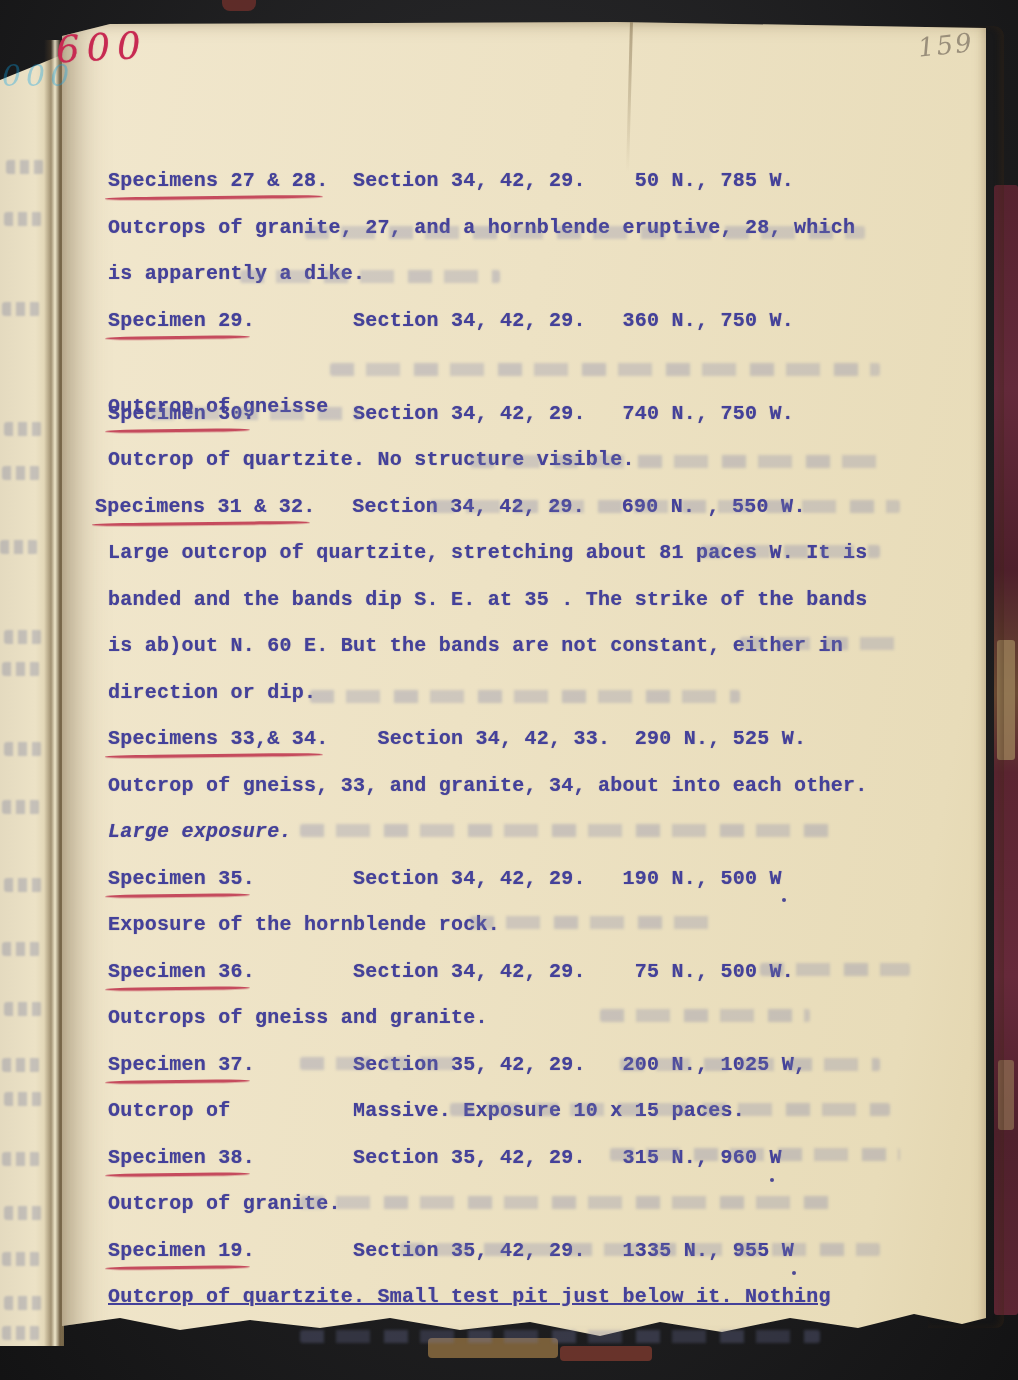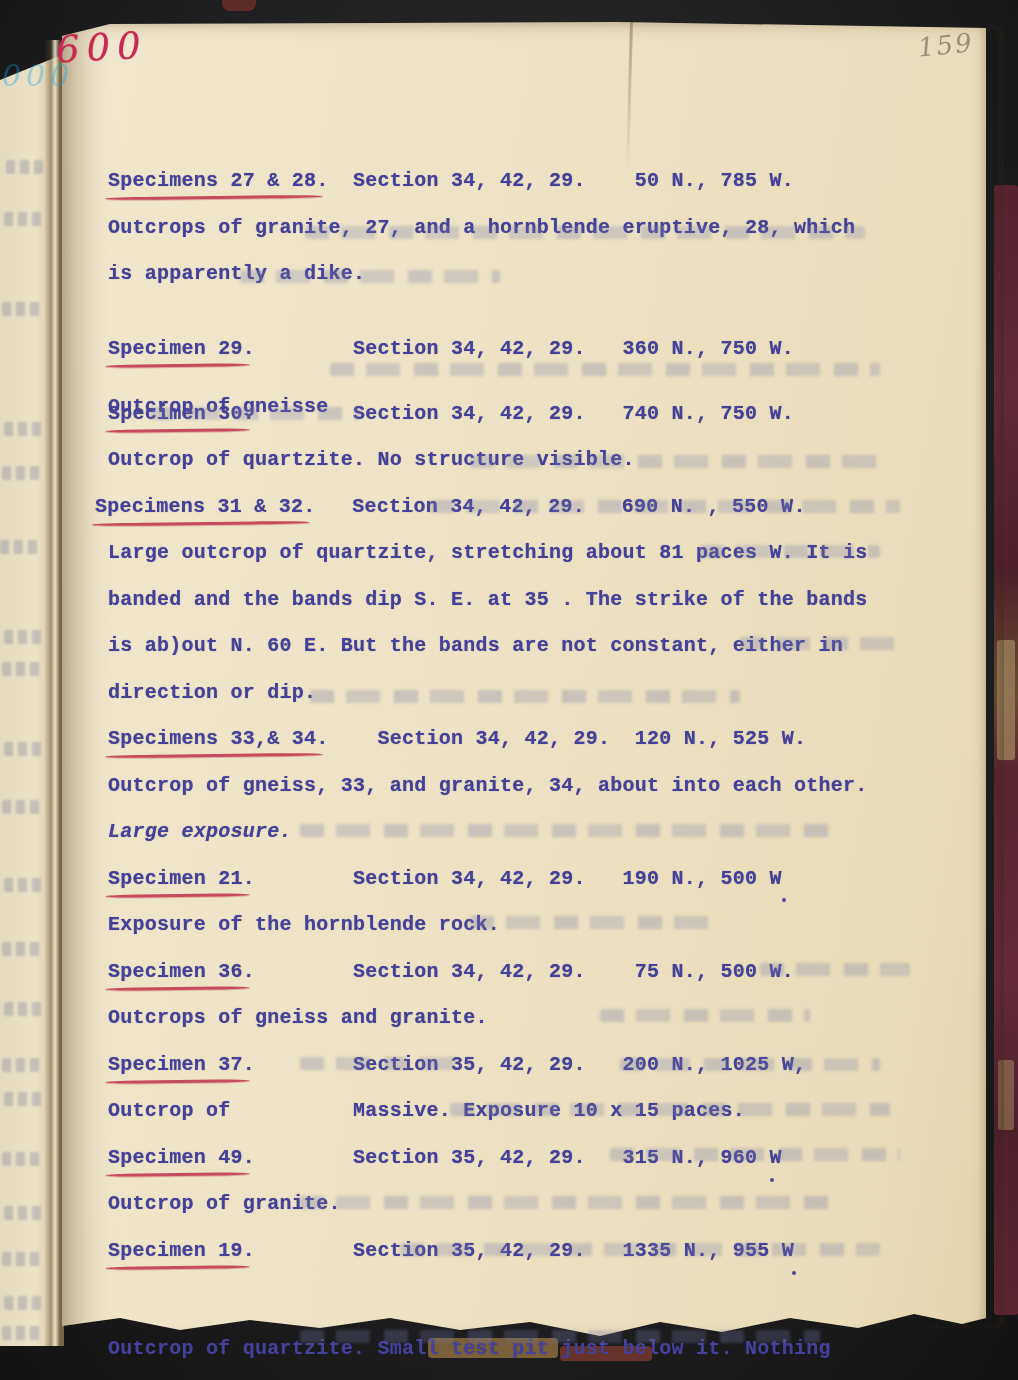--- a/index.html
+++ b/index.html
@@ -142,42 +142,42 @@
 <div class="torn-bit" style="left:560px;top:1346px;width:92px;height:15px;background:#7c3a2e;opacity:.8;"></div>
 
 <div class="hand-red-ghost">000</div>
 <div class="hand-red">600</div>
 <div class="hand-pencil">159</div>
 
 <div id="typed-lines">
     <div class="tline" style="top: 168px; left: 108px;"><span class="spec-label">Specimens 27 &amp; 28</span><span>.  Section 34, 42, 29.    50 N., 785 W.</span></div>
     <div class="tline" style="top: 215px; left: 108px;">Outcrops of granite, 27, and a hornblende eruptive, 28, which</div>
     <div class="tline" style="top: 261px; left: 108px;">is apparently a dike.</div>
-    <div class="tline" style="top: 308px; left: 108px; margin-top: 28px;"><span class="spec-label">Specimen 29</span><span>.        Section 34, 42, 29.   360 N., 750 W.</span></div>
+    <div class="tline" style="top: 308px; left: 108px;"><span class="spec-label">Specimen 29</span><span>.        Section 34, 42, 29.   360 N., 750 W.</span></div>
     <div class="tline" style="top: 366px; left: 108px; margin-top: 28px;">Outcrop of gneisse</div>
     <div class="tline" style="top: 401px; left: 108px;"><span class="spec-label">Specimen 30</span><span>.        Section 34, 42, 29.   740 N., 750 W.</span></div>
     <div class="tline" style="top: 447px; left: 108px;">Outcrop of quartzite. No structure visible.</div>
     <div class="tline" style="top: 494px; left: 95px;"><span class="spec-label">Specimens 31 &amp; 32</span><span>.   Section 34, 42, 29.   690 N. , 550 W.</span></div>
     <div class="tline" style="top: 540px; left: 108px;">Large outcrop of quartzite, stretching about 81 paces W. It is</div>
     <div class="tline" style="top: 587px; left: 108px;">banded and the bands dip S. E. at 35 . The strike of the bands</div>
     <div class="tline" style="top: 633px; left: 108px;">is ab)out N. 60 E. But the bands are not constant, either in</div>
     <div class="tline" style="top: 680px; left: 108px;">direction or dip.</div>
-    <div class="tline" style="top: 726px; left: 108px;"><span class="spec-label">Specimens 33,&amp; 34</span><span>.    Section 34, 42, 29.  120 N., 525 W.</span></div>
+    <div class="tline" style="top: 726px; left: 108px;"><span class="spec-label">Specimens 33,&amp; 34</span><span>.    Section 34, 42, 33.  290 N., 525 W.</span></div>
     <div class="tline" style="top: 773px; left: 108px;">Outcrop of gneiss, 33, and granite, 34, about into each other.</div>
     <div class="tline" style="top: 819px; left: 108px; font-style: italic;">Large exposure.</div>
-    <div class="tline" style="top: 866px; left: 108px;"><span class="spec-label">Specimen 21</span><span>.        Section 34, 42, 29.   190 N., 500 W</span></div>
+    <div class="tline" style="top: 866px; left: 108px;"><span class="spec-label">Specimen 35</span><span>.        Section 34, 42, 29.   190 N., 500 W</span></div>
     <div class="tline" style="top: 912px; left: 108px;">Exposure of the hornblende rock.</div>
     <div class="tline" style="top: 959px; left: 108px;"><span class="spec-label">Specimen 36</span><span>.        Section 34, 42, 29.    75 N., 500 W.</span></div>
     <div class="tline" style="top: 1005px; left: 108px;">Outcrops of gneiss and granite.</div>
     <div class="tline" style="top: 1052px; left: 108px;"><span class="spec-label">Specimen 37</span><span>.        Section 35, 42, 29.   200 N., 1025 W,</span></div>
     <div class="tline" style="top: 1098px; left: 108px;">Outcrop of          Massive. Exposure 10 x 15 paces.</div>
-    <div class="tline" style="top: 1145px; left: 108px;"><span class="spec-label">Specimen 49</span><span>.        Section 35, 42, 29.   315 N., 960 W</span></div>
+    <div class="tline" style="top: 1145px; left: 108px;"><span class="spec-label">Specimen 38</span><span>.        Section 35, 42, 29.   315 N., 960 W</span></div>
     <div class="tline" style="top: 1191px; left: 108px;">Outcrop of granite.</div>
     <div class="tline" style="top: 1238px; left: 108px;"><span class="spec-label">Specimen 19</span><span>.        Section 35, 42, 29.   1335 N., 955 W</span></div>
-    <div class="tline" style="top: 1336px; left: 108px;">Outcrop of quartzite. Small test pit just below it. Nothing</div>
+    <div class="tline" style="top: 1284px; left: 108px; text-decoration: underline;">Outcrop of quartzite. Small test pit just below it. Nothing</div>
     <div class="subdot" style="left: 782px; top: 898px;"></div>
     <div class="subdot" style="left: 770px; top: 1178px;"></div>
     <div class="subdot" style="left: 792px; top: 1271px;"></div>
   </div>
 
 <div id="decor">
     <div class="ghost" style="left: 305px; top: 226px; width: 560px;"></div>
     <div class="ghost" style="left: 240px; top: 270px; width: 260px;"></div>
     <div class="ghost" style="left: 330px; top: 363px; width: 550px;"></div>
     <div class="ghost" style="left: 150px; top: 407px; width: 210px;"></div>

